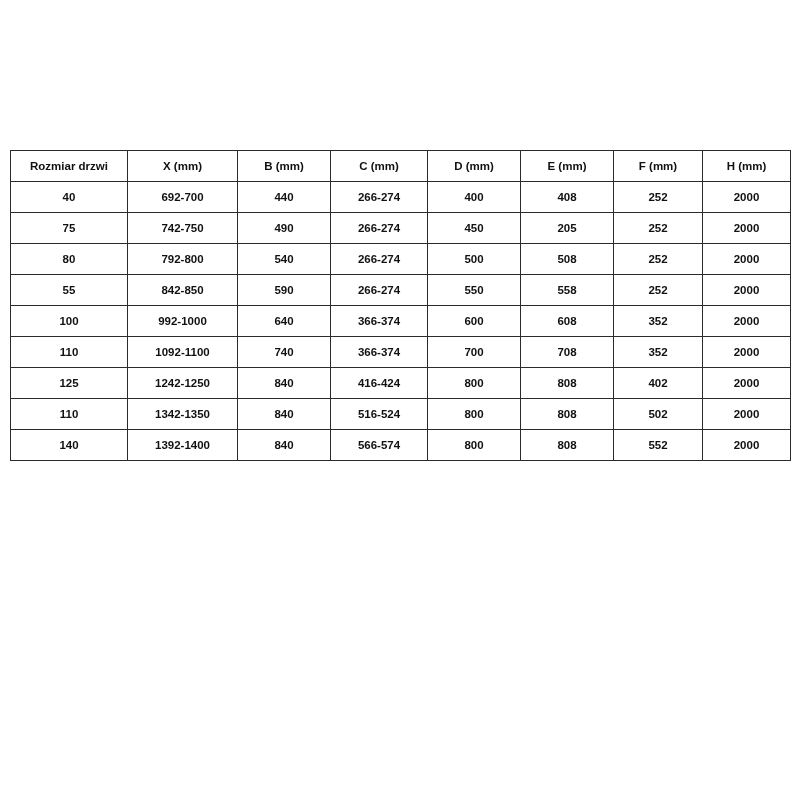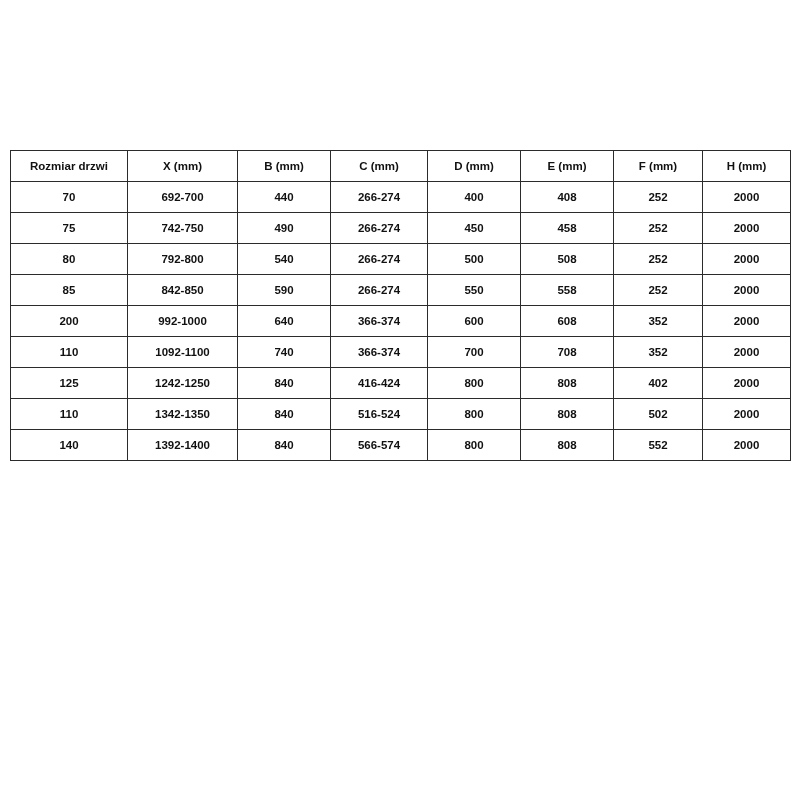--- a/index.html
+++ b/index.html
@@ -78,61 +78,61 @@
           <th>B (mm)</th>
           <th>C (mm)</th>
           <th>D (mm)</th>
           <th>E (mm)</th>
           <th>F (mm)</th>
           <th>H (mm)</th>
         </tr>
       </thead>
       <tbody>
         <tr>
-          <td>70</td>
+          <td>40</td>
           <td>692-700</td>
           <td>440</td>
           <td>266-274</td>
           <td>400</td>
           <td>408</td>
           <td>252</td>
           <td>2000</td>
         </tr>
         <tr>
           <td>75</td>
           <td>742-750</td>
           <td>490</td>
           <td>266-274</td>
           <td>450</td>
-          <td>458</td>
+          <td>205</td>
           <td>252</td>
           <td>2000</td>
         </tr>
         <tr>
           <td>80</td>
           <td>792-800</td>
           <td>540</td>
           <td>266-274</td>
           <td>500</td>
           <td>508</td>
           <td>252</td>
           <td>2000</td>
         </tr>
         <tr>
-          <td>85</td>
+          <td>55</td>
           <td>842-850</td>
           <td>590</td>
           <td>266-274</td>
           <td>550</td>
           <td>558</td>
           <td>252</td>
           <td>2000</td>
         </tr>
         <tr>
-          <td>200</td>
+          <td>100</td>
           <td>992-1000</td>
           <td>640</td>
           <td>366-374</td>
           <td>600</td>
           <td>608</td>
           <td>352</td>
           <td>2000</td>
         </tr>
         <tr>
           <td>110</td>

